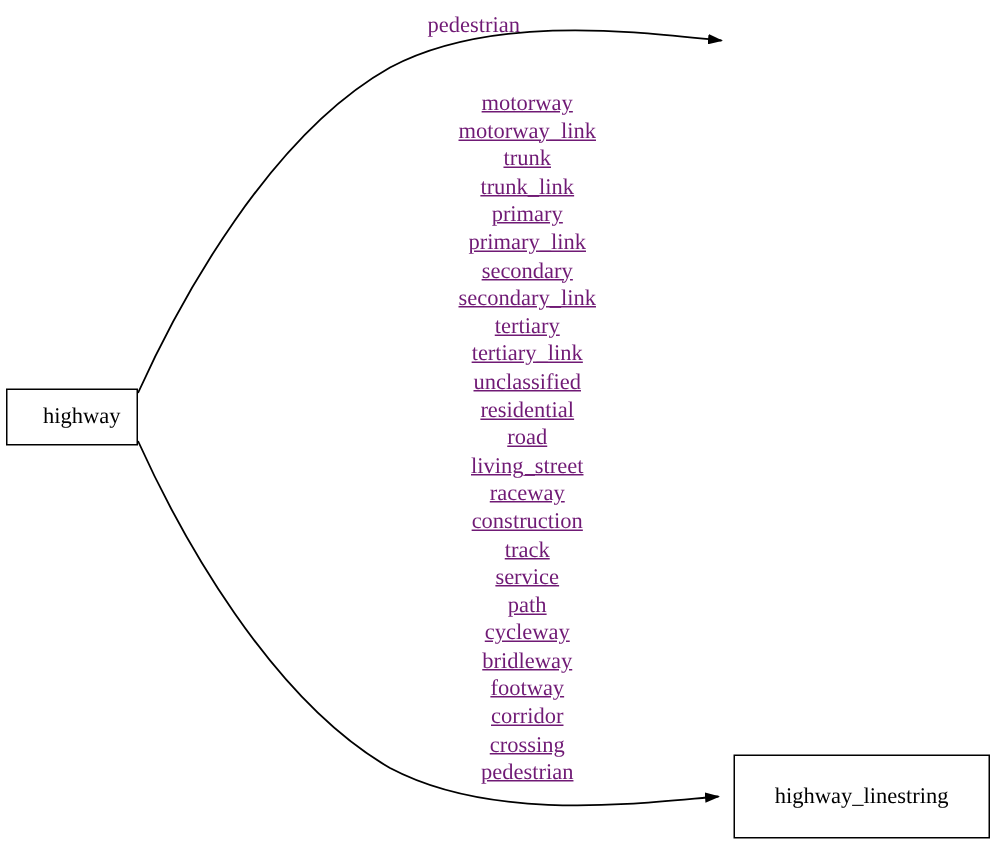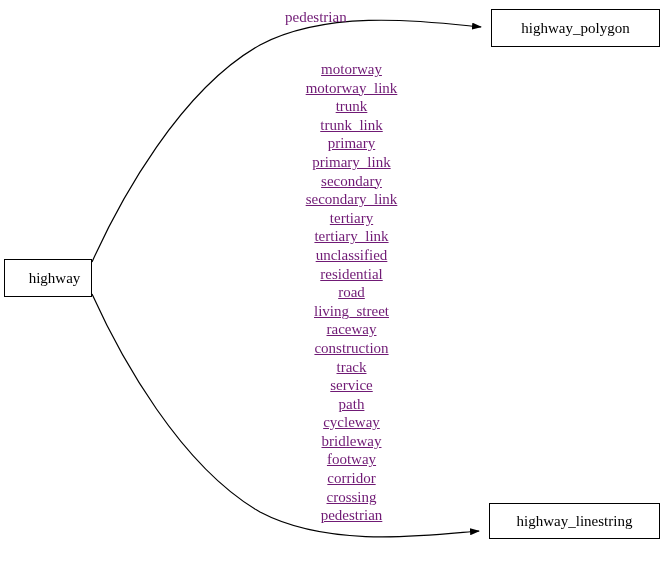--- a/index.html
+++ b/index.html
@@ -45,21 +45,21 @@
   #node-highway-polygon {
     left: 491px;
     top: 9px;
     width: 169px;
     height: 38px;
   }
   #node-highway-linestring {
     left: 489px;
     top: 503px;
     width: 171px;
-    height: 36px;
+    height: 56px;
   }
   .edge-label {
     position: absolute;
     color: #701a75;
     font-family: "Liberation Serif", serif;
     font-size: 15px;
     text-align: center;
     white-space: nowrap;
     line-height: 18.6px;
     margin-left: 32px;
@@ -86,23 +86,20 @@
       </marker>
     </defs>
     <path d="M 92,262 C 120,200 180,90 260,45 C 330,8 430,22 481,27" fill="none" stroke="#000000" stroke-width="1.2" marker-end="url(#arrowhead)"></path>
     <path d="M 92,294 C 120,356 180,466 260,512 C 330,549 430,535 479,531" fill="none" stroke="#000000" stroke-width="1.2" marker-end="url(#arrowhead)"></path>
   </svg>
 
   <div class="node" id="node-highway">
     <span>highway</span>
   </div>
 
-  <div class="node" id="node-highway-polygon">
-    <span>highway_polygon</span>
-  </div>
 
   <div class="node" id="node-highway-linestring">
     <span>highway_linestring</span>
   </div>
 
   <div class="edge-label" id="label-top" style="white-space: pre-line;">pedestrian</div>
 
   <div class="edge-label" id="label-bottom" style="white-space: pre-line; text-decoration: underline;">motorway
 motorway_link
 trunk

